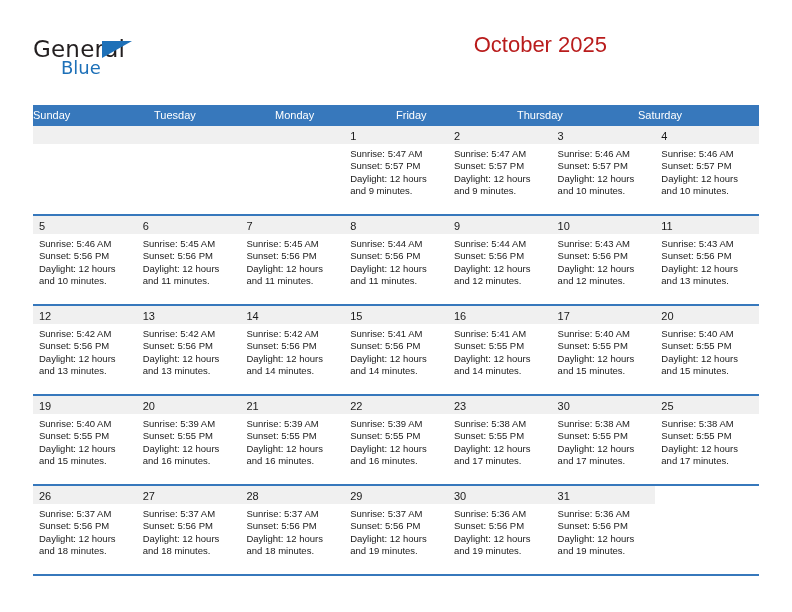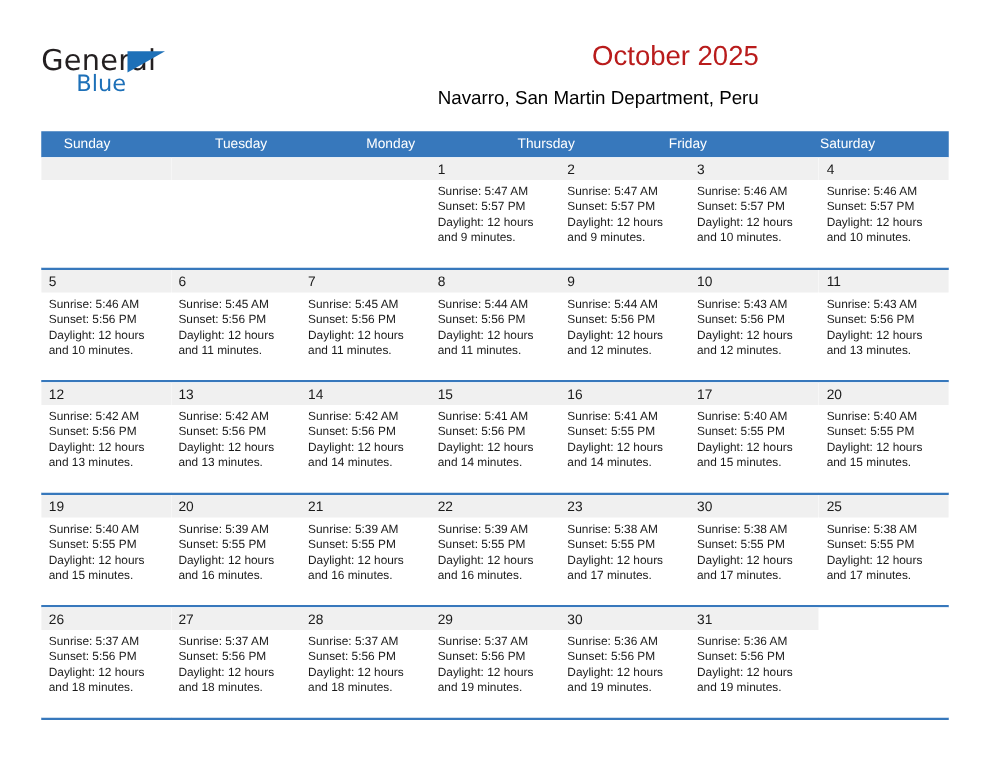--- a/index.html
+++ b/index.html
@@ -97,21 +97,21 @@
   .weekday-row {
     display: flex;
     background: #3778bc;
     height: 21px;
   }
   .weekday {
     flex: 1 1 0;
     color: #ffffff;
     font-size: 11px;
     line-height: 21px;
-    padding-left: 18px;
+    padding-left: 0;
     box-sizing: border-box;
     white-space: nowrap;
     overflow: hidden;
   }
   .week-row {
     display: flex;
     height: 90px;
     border-bottom: 2px solid #3778bc;
     box-sizing: border-box;
     background: #ffffff;
@@ -158,32 +158,31 @@
   <div class="header">
 
     <div class="logo">
       <span class="logo-general">General</span>
       <span class="logo-tri"></span>
       <span class="logo-blue">Blue</span>
     </div>
 
     <div class="titles">
       <div class="cal-title">October 2025</div>
-      <div class="cal-subtitle">Navarro, San Martin Department, Peru</div>
     </div>
 
   </div>
 
   <div class="calendar">
     <div class="weekday-row" id="weekday-row">
         <div class="weekday">Sunday</div>
         <div class="weekday">Tuesday</div>
         <div class="weekday">Monday</div>
+        <div class="weekday">Friday</div>
         <div class="weekday">Thursday</div>
-        <div class="weekday">Friday</div>
         <div class="weekday">Saturday</div>
       </div>
     <div id="weeks-container">
         <div class="week-row">
           <div class="day-cell empty">
             <div class="daynum-band"><span class="daynum"></span></div>
           </div>
           <div class="day-cell empty">
             <div class="daynum-band"><span class="daynum"></span></div>
           </div>

